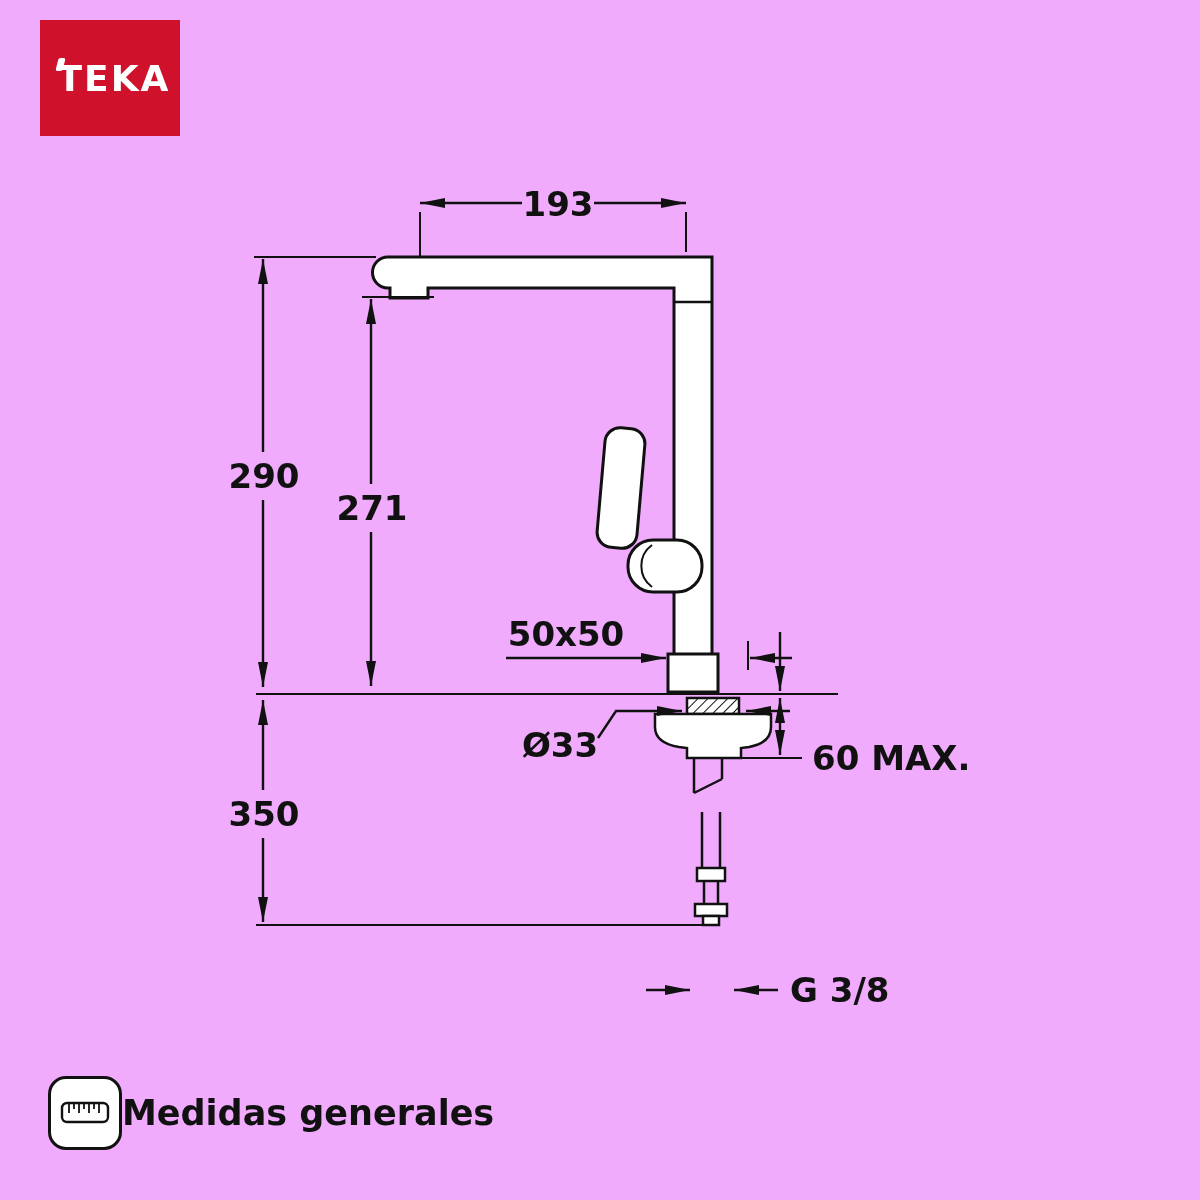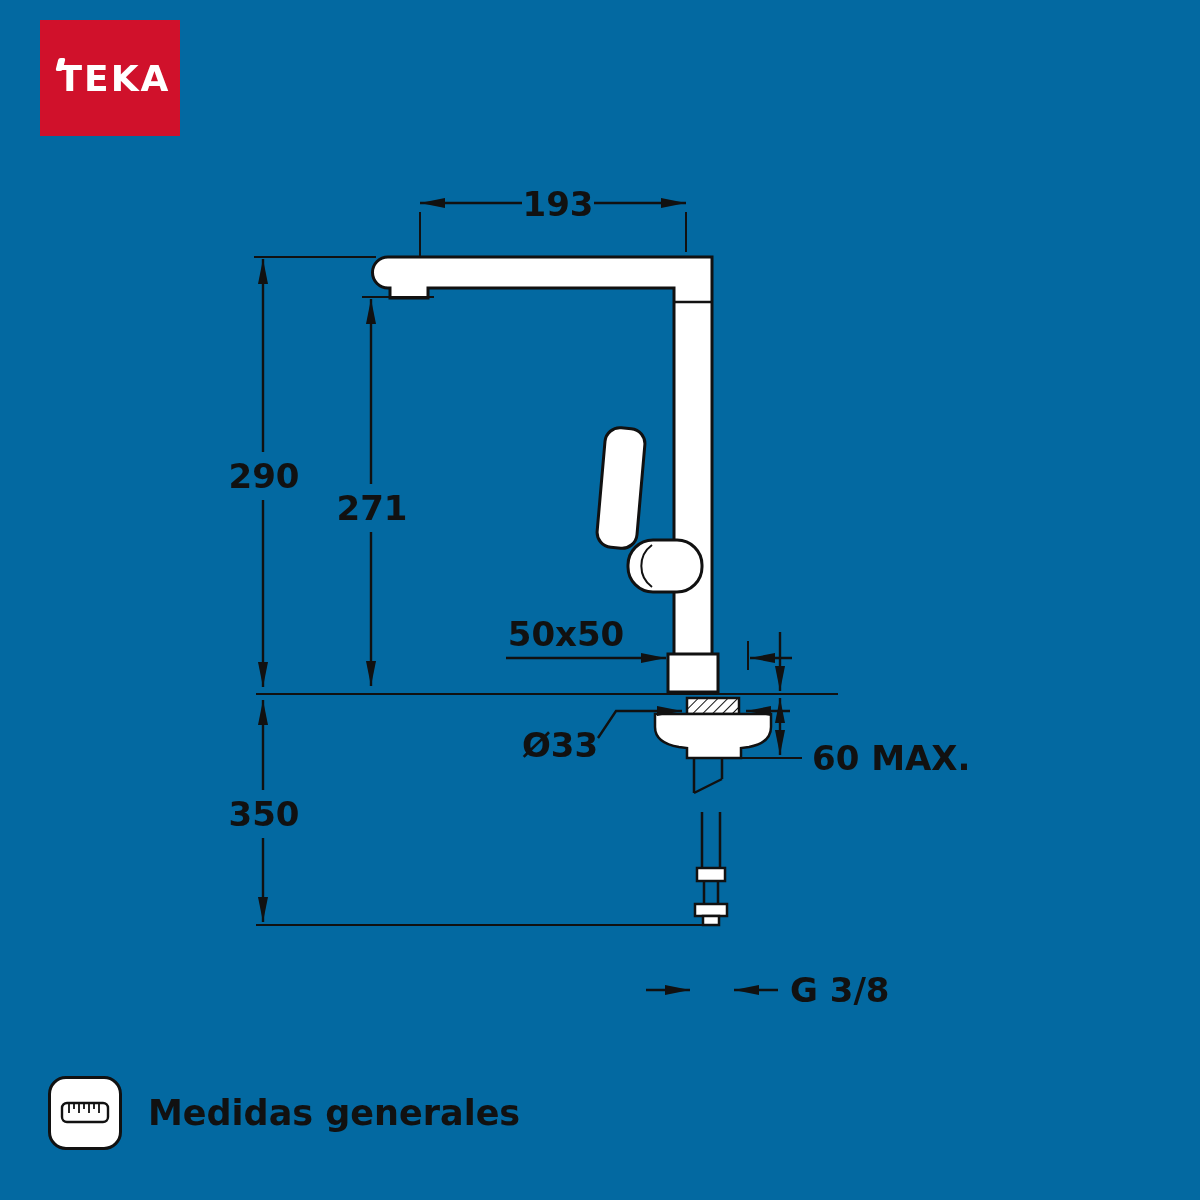--- a/index.html
+++ b/index.html
@@ -8,21 +8,21 @@
     width: 1200px;
     height: 1200px;
     background: #ffffff;
     font-family: "DejaVu Sans", "Liberation Sans", sans-serif;
     overflow: hidden;
   }
   .page {
     position: relative;
     width: 1200px;
     height: 1200px;
-    background: #0369a1;
+    background: #f0abfc;
   }
   
   .logo {
     position: absolute;
     left: 40px;
     top: 20px;
     width: 140px;
     height: 116px;
     background: #d0112b;
     display: flex;
@@ -60,21 +60,20 @@
     font-size: 34px;
     fill: #111111;
   }
   
   .footer {
     position: absolute;
     left: 48px;
     top: 1076px;
     display: flex;
     align-items: center;
-    gap: 26px;
   }
   .icon-box {
     width: 74px;
     height: 74px;
     border: 3px solid #111111;
     border-radius: 18px;
     display: flex;
     align-items: center;
     justify-content: center;
     box-sizing: border-box;

